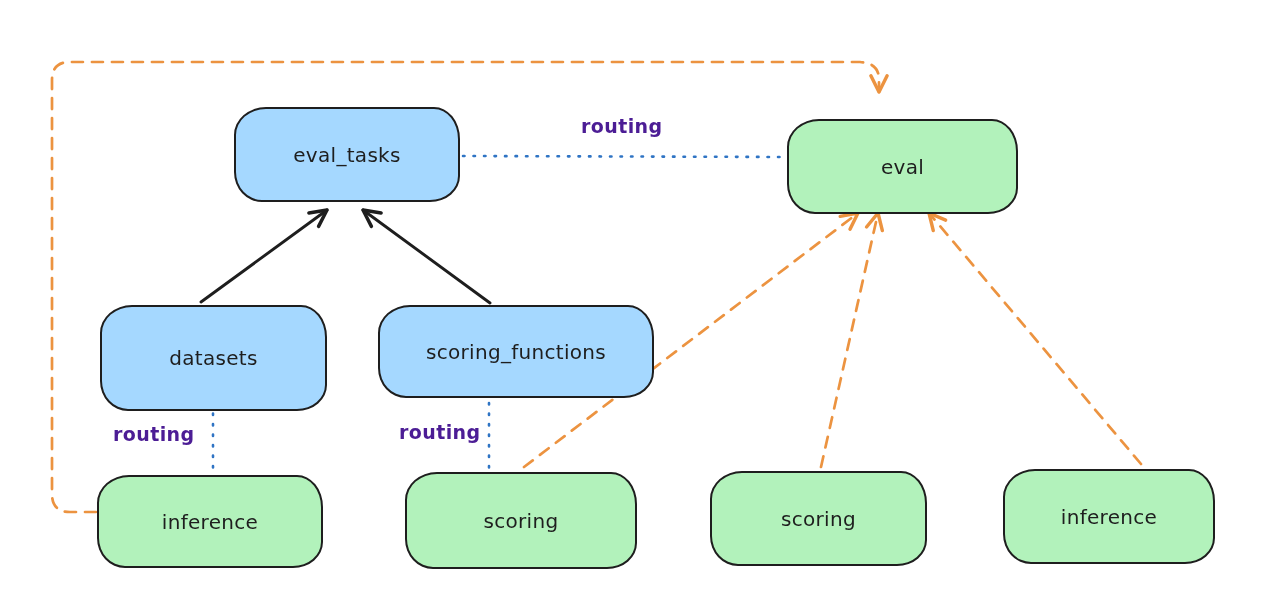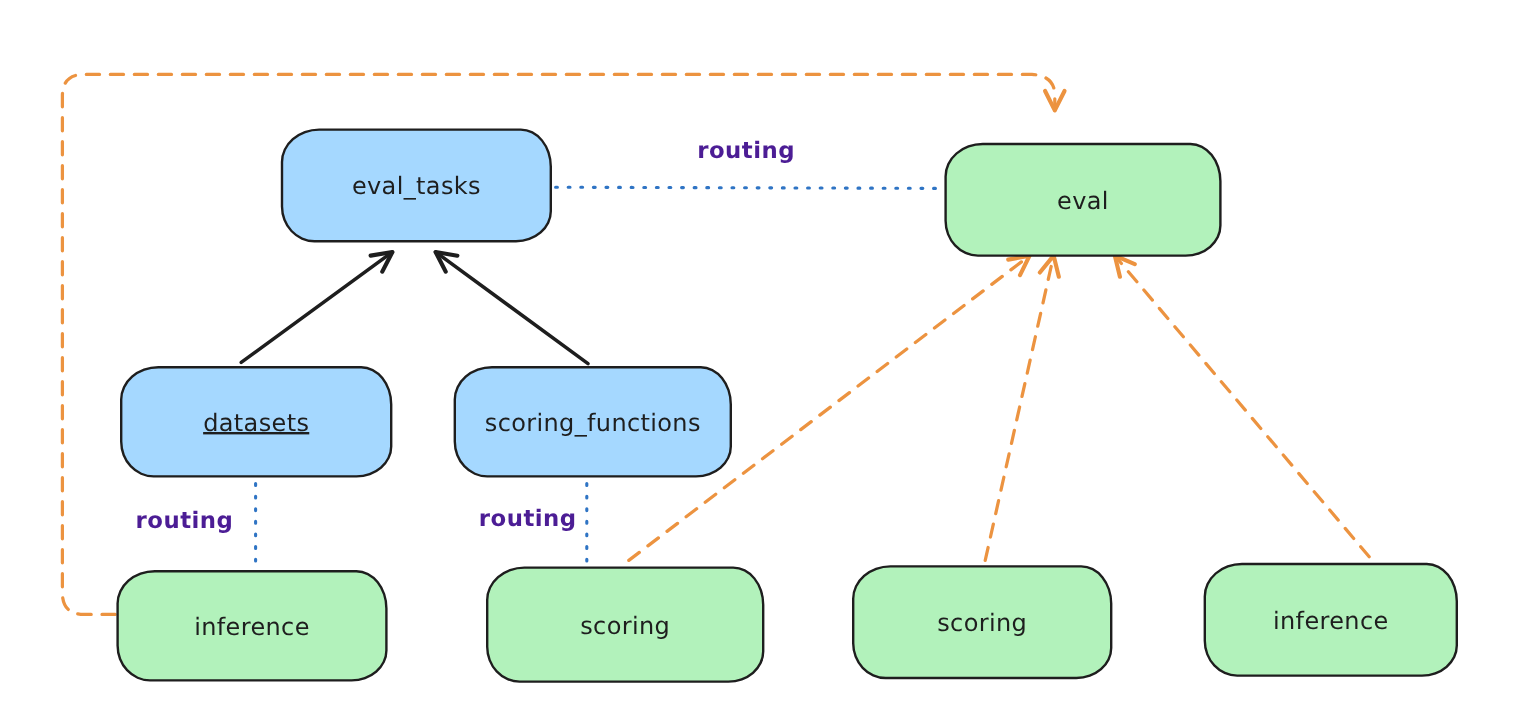--- a/index.html
+++ b/index.html
@@ -12,22 +12,22 @@
     position:absolute; box-sizing:border-box;
     border:2.7px solid #1e1e1e;
     display:flex; align-items:center; justify-content:center;
     font-size:20px; letter-spacing:0.3px; color:#1e1e1e;
     border-radius:32px 26px 30px 28px / 28px 32px 26px 30px;
   }
   .node.blue  { background:#a5d8ff; }
   .node.green { background:#b2f2bb; }
   #n-eval-tasks        { left:234px; top:107px; width:226px; height:95px; }
   #n-eval              { left:787px; top:103px; width:231px; height:95px;margin-top:16px; }
-  #n-datasets          { left:100px; top:305px; width:227px; height:93px;text-decoration:underline; }
-  #n-scoring-functions { left:378px; top:305px; width:232px; height:93px; }
+  #n-datasets          { left:100px; top:305px; width:227px; height:106px; }
+  #n-scoring-functions { left:378px; top:305px; width:276px; height:93px; }
   #n-datasetio         { left:97px;  top:475px; width:226px; height:93px; }
   #n-scoring           { left:405px; top:472px; width:232px; height:97px; }
   #n-agents            { left:710px; top:471px; width:217px; height:95px; }
   #n-inference         { left:1003px;top:469px; width:212px; height:95px; }
   .routing-label {
     position:absolute; color:#4c1d95; font-weight:bold;
     font-size:19px; letter-spacing:0.4px;
   }
   #rl-top  { left:581px; top:115px; }
   #rl-left { left:113px; top:423px; }

